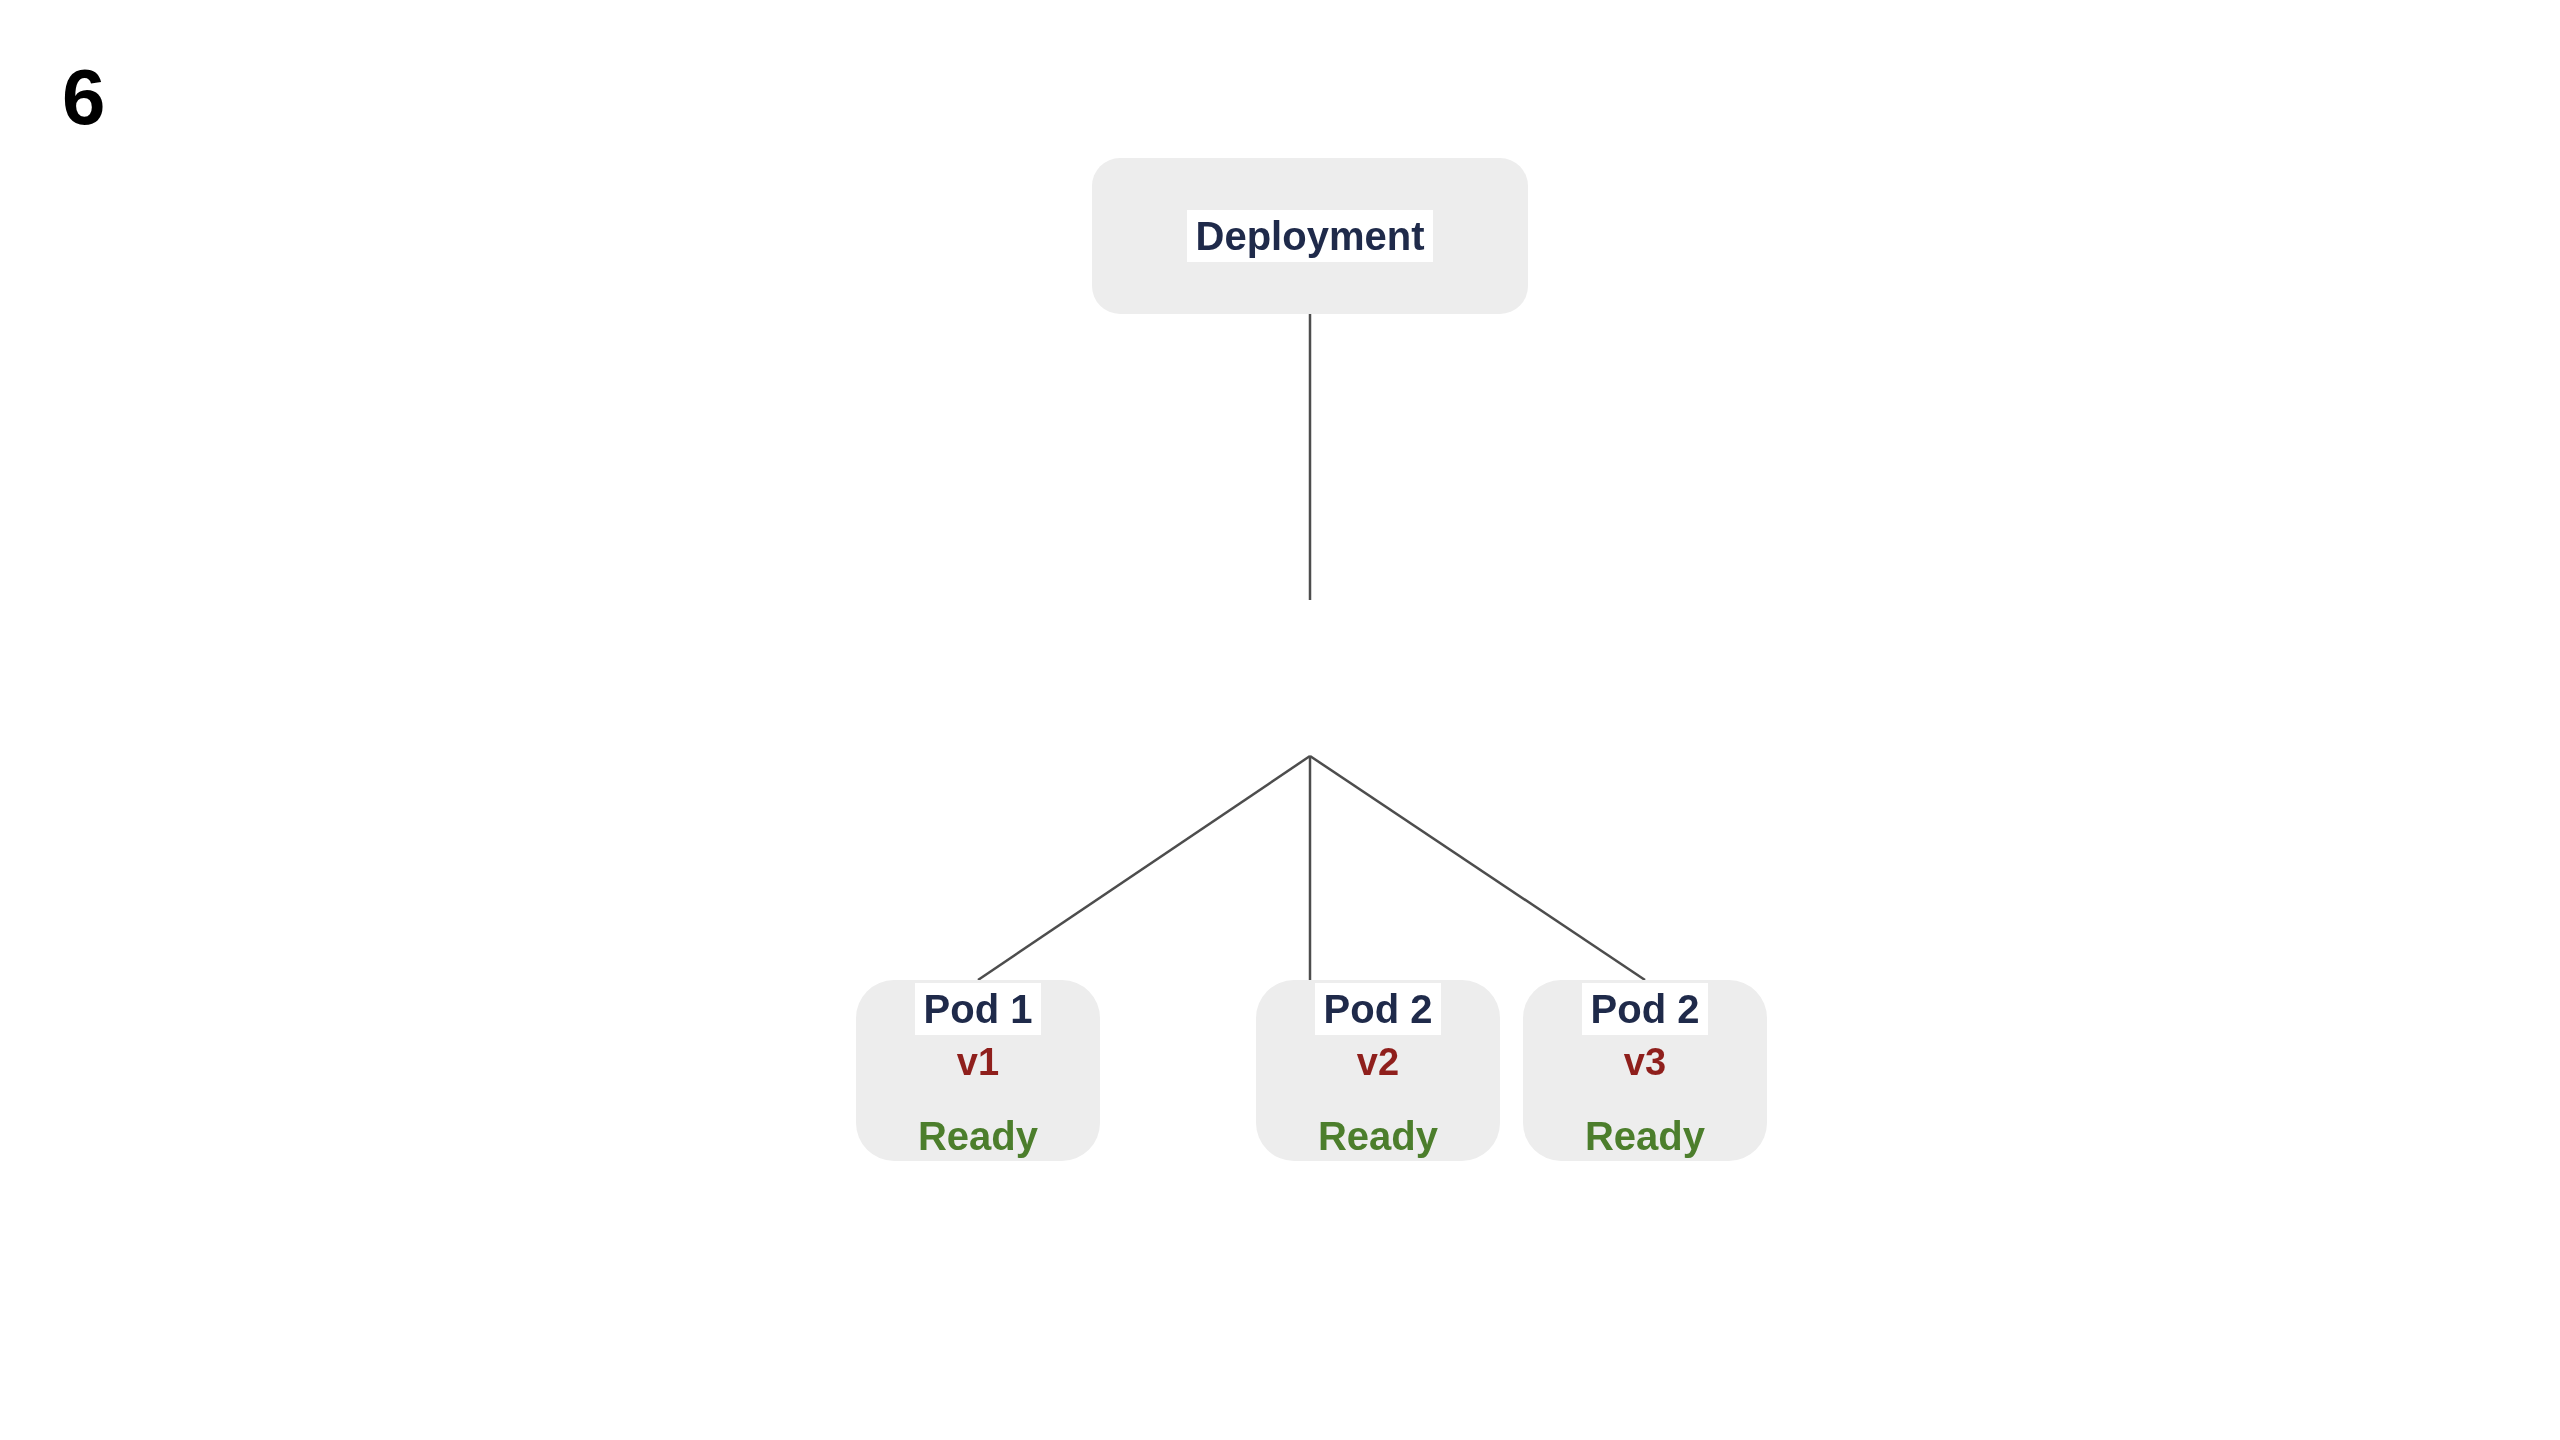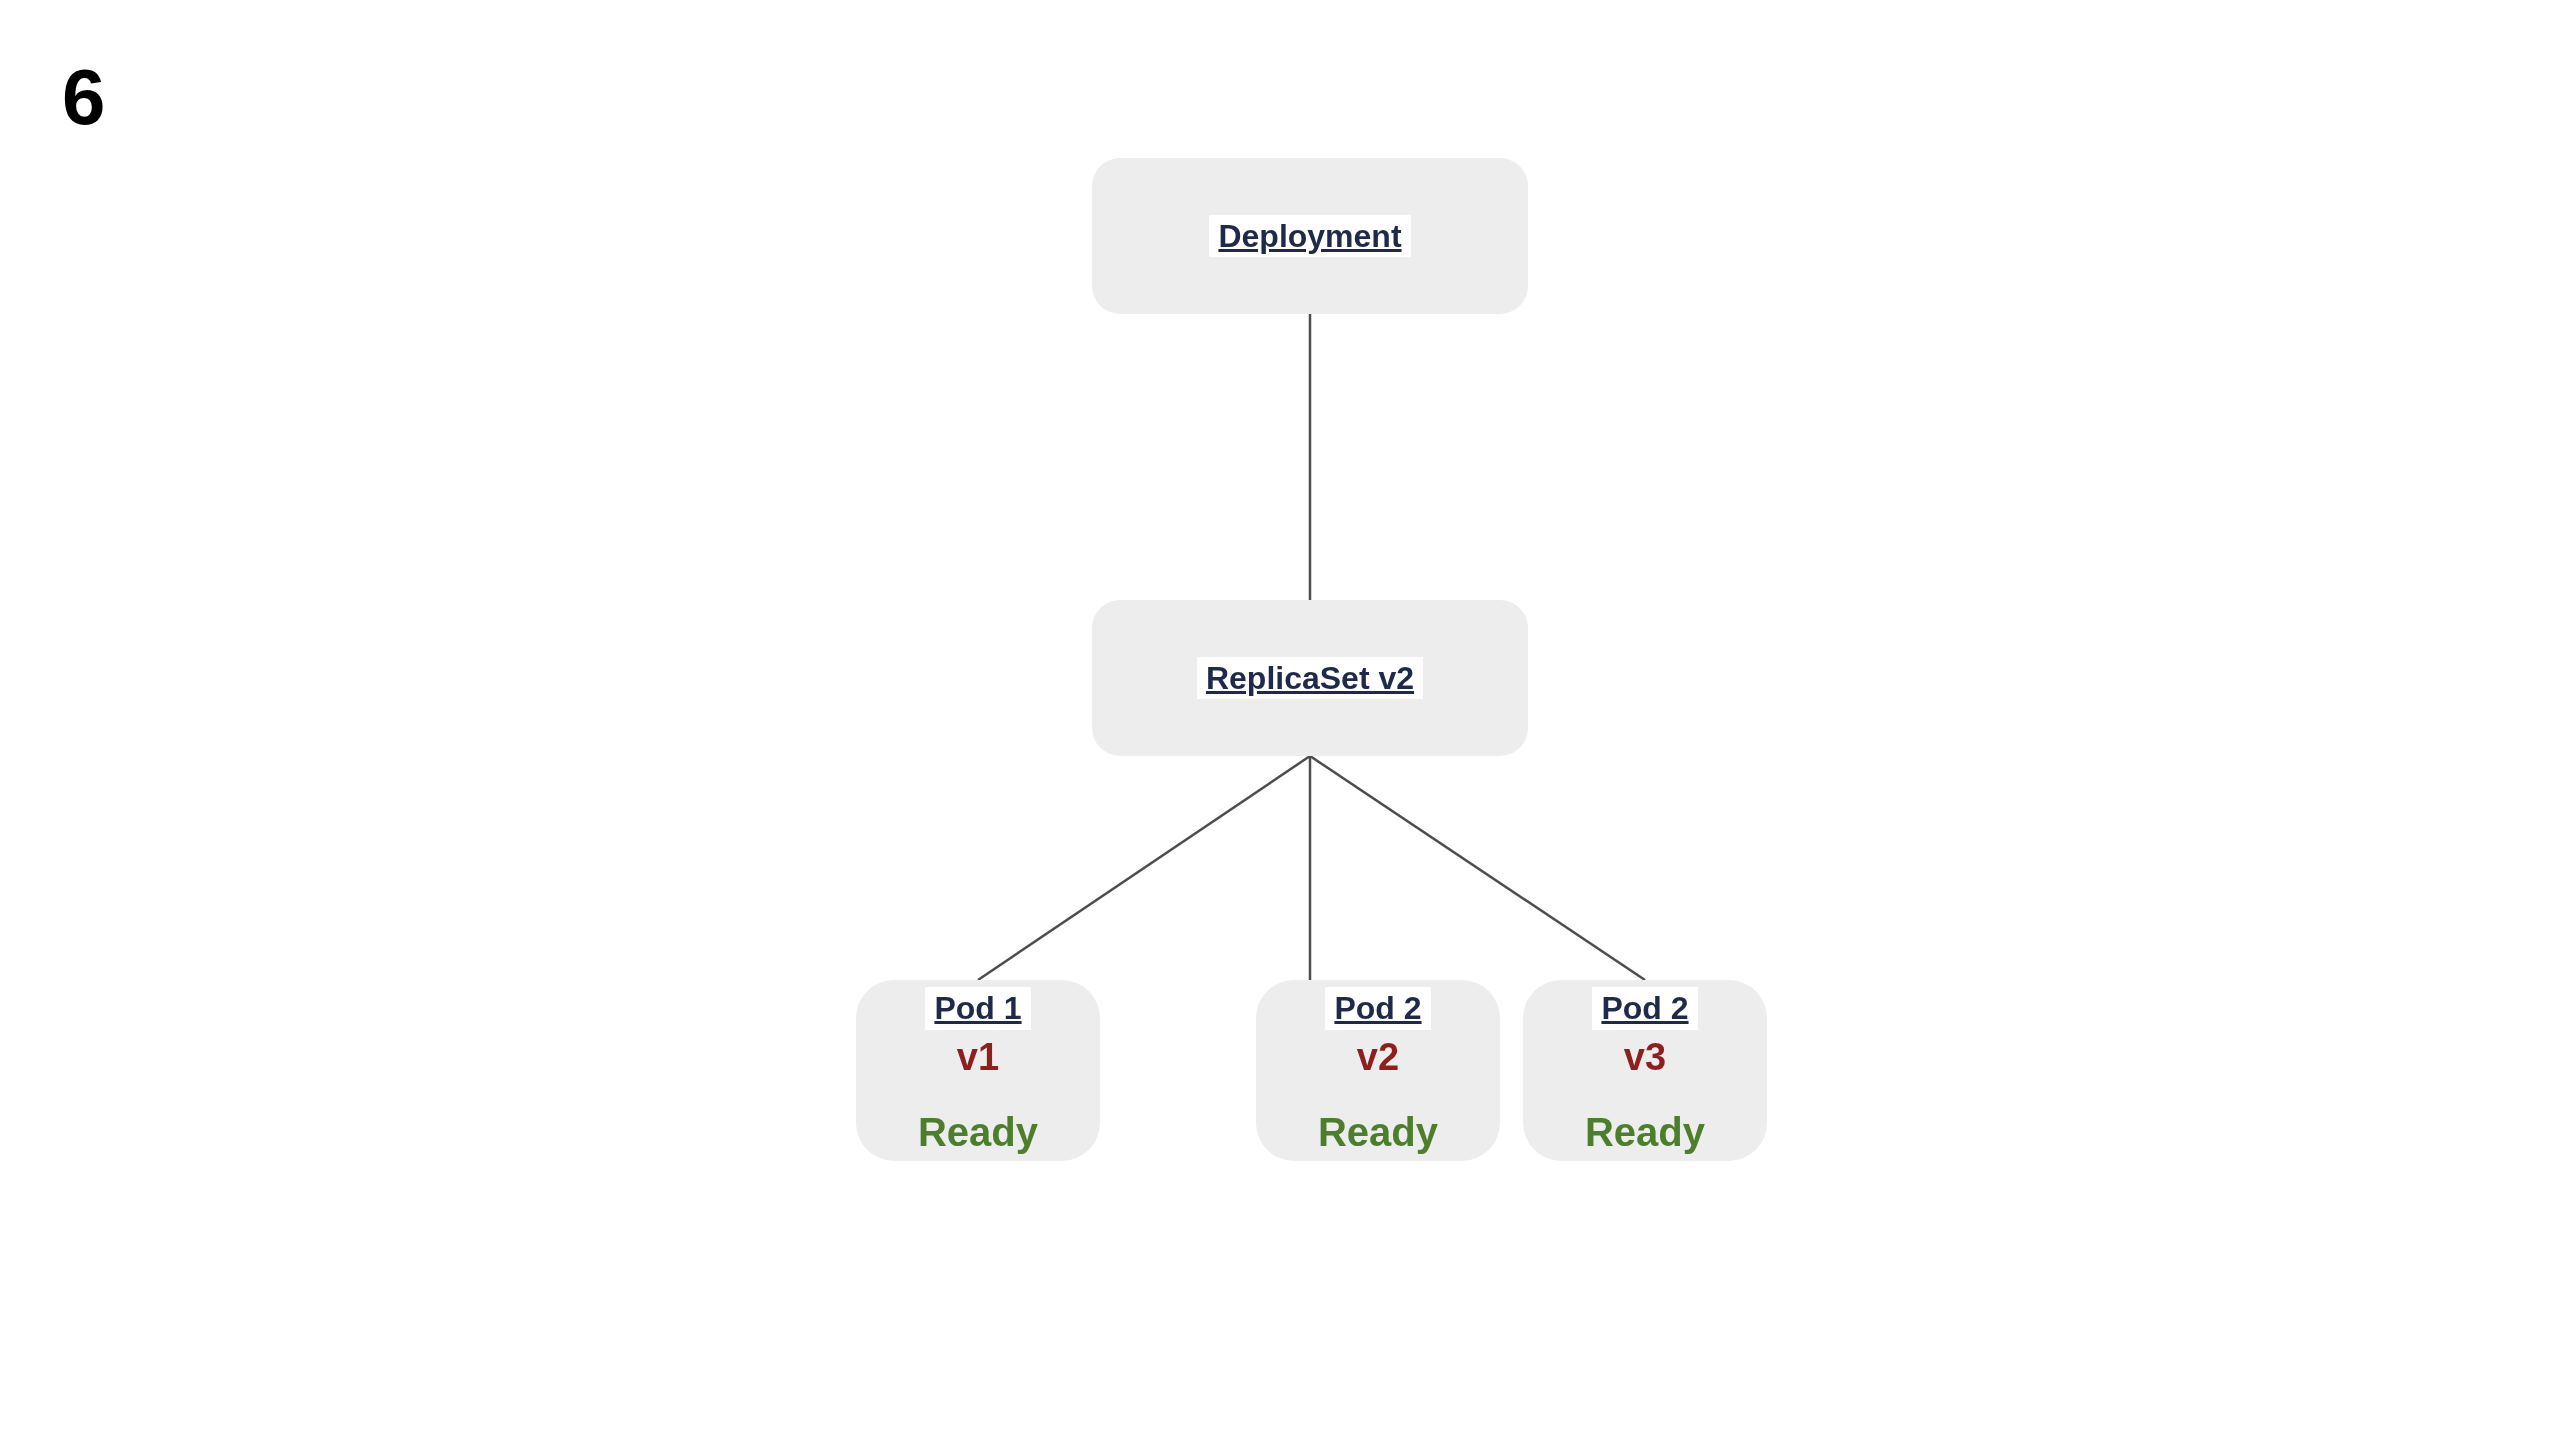--- a/index.html
+++ b/index.html
@@ -59,28 +59,27 @@
   .pod {
     top: 980px;
     width: 244px; height: 181px;
     border-radius: 38px;
     gap: 7px;
   }
   .pod-1 { left: 856px; }
   .pod-2 { left: 1256px; }
   .pod-3 { left: 1523px; }
   .node-title {
-    font-size: 32px;
+    font-size: 40px;
     font-weight: 700;
     color: var(--title-text);
     background: var(--label-bg);
     padding: 3px 9px;
     line-height: 1.15;
     white-space: nowrap;
-    text-decoration: underline;
   }
   .pod-version {
     font-size: 38px;
     font-weight: 700;
     color: var(--version-text);
     line-height: 1.1;
   }
   .pod-status {
     font-size: 40px;
     font-weight: 700;
@@ -100,23 +99,20 @@
     <line x1="1310" y1="314" x2="1310" y2="600"></line>
     <line x1="1310" y1="756" x2="978" y2="980"></line>
     <line x1="1310" y1="756" x2="1310" y2="980"></line>
     <line x1="1310" y1="756" x2="1645" y2="980"></line>
   </svg>
 
   <div class="node node-wide node-deployment">
     <span class="node-title">Deployment</span>
   </div>
 
-  <div class="node node-wide node-replicaset">
-    <span class="node-title">ReplicaSet v2</span>
-  </div>
 
   <div class="node pod pod-1">
     <span class="node-title">Pod 1</span>
     <span class="pod-version">v1</span>
     <span class="pod-status">Ready</span>
   </div>
 
   <div class="node pod pod-2">
     <span class="node-title">Pod 2</span>
     <span class="pod-version">v2</span>

